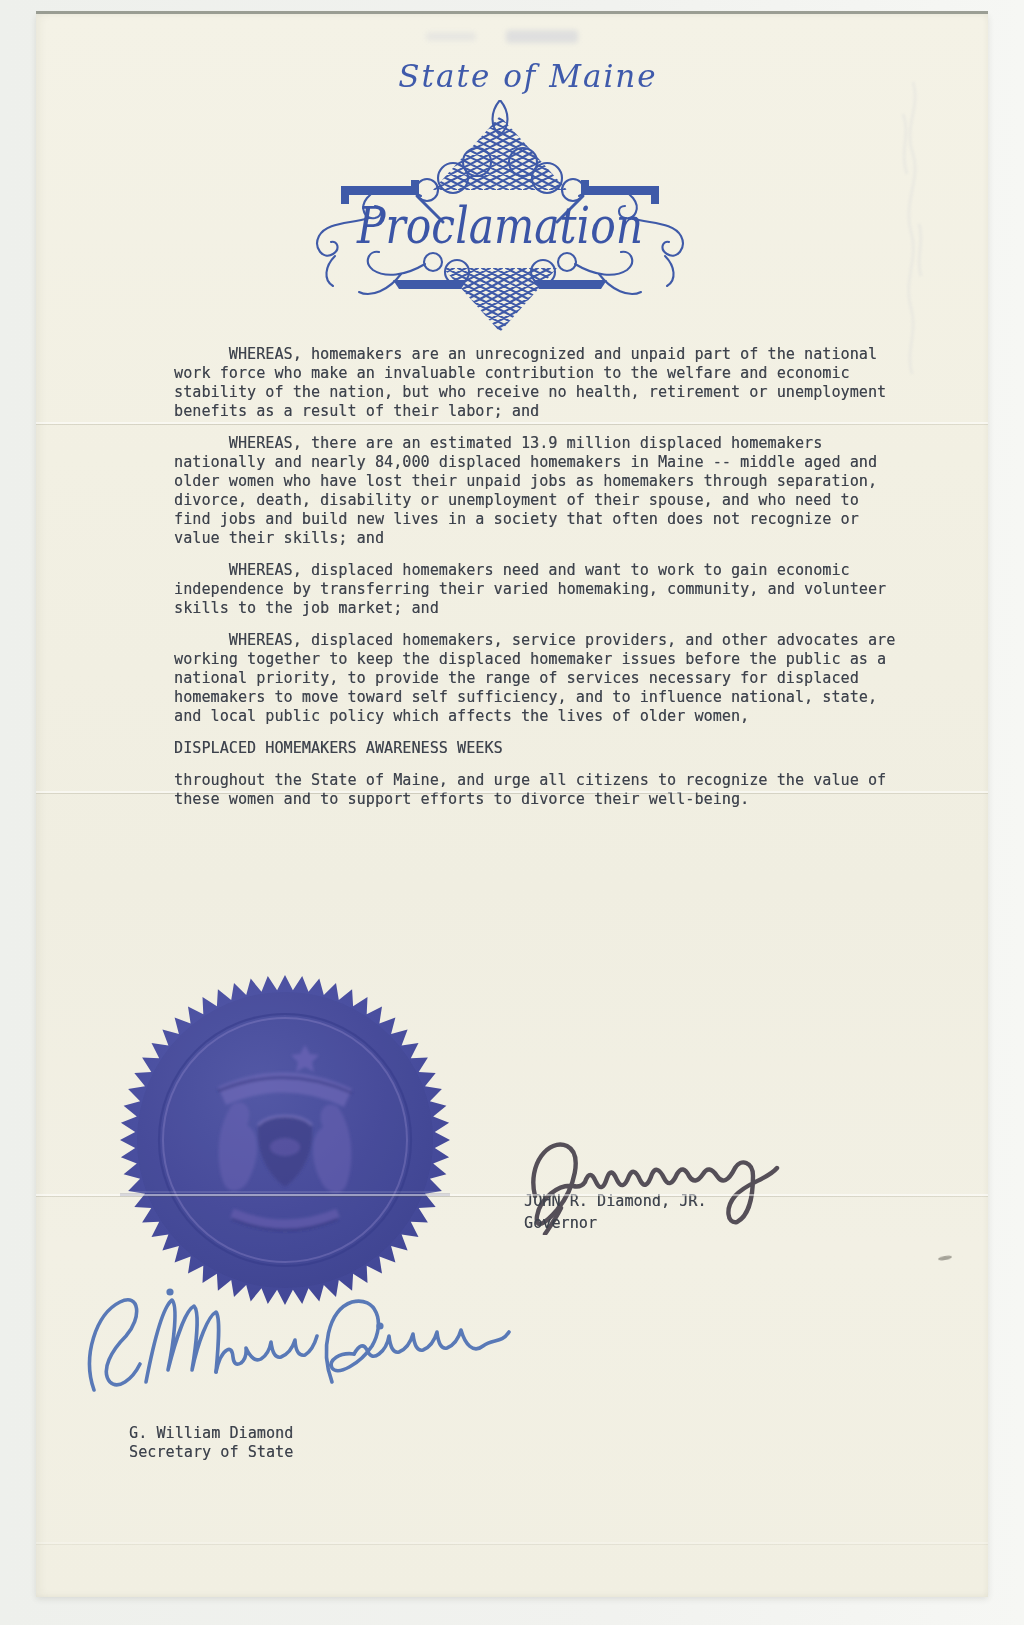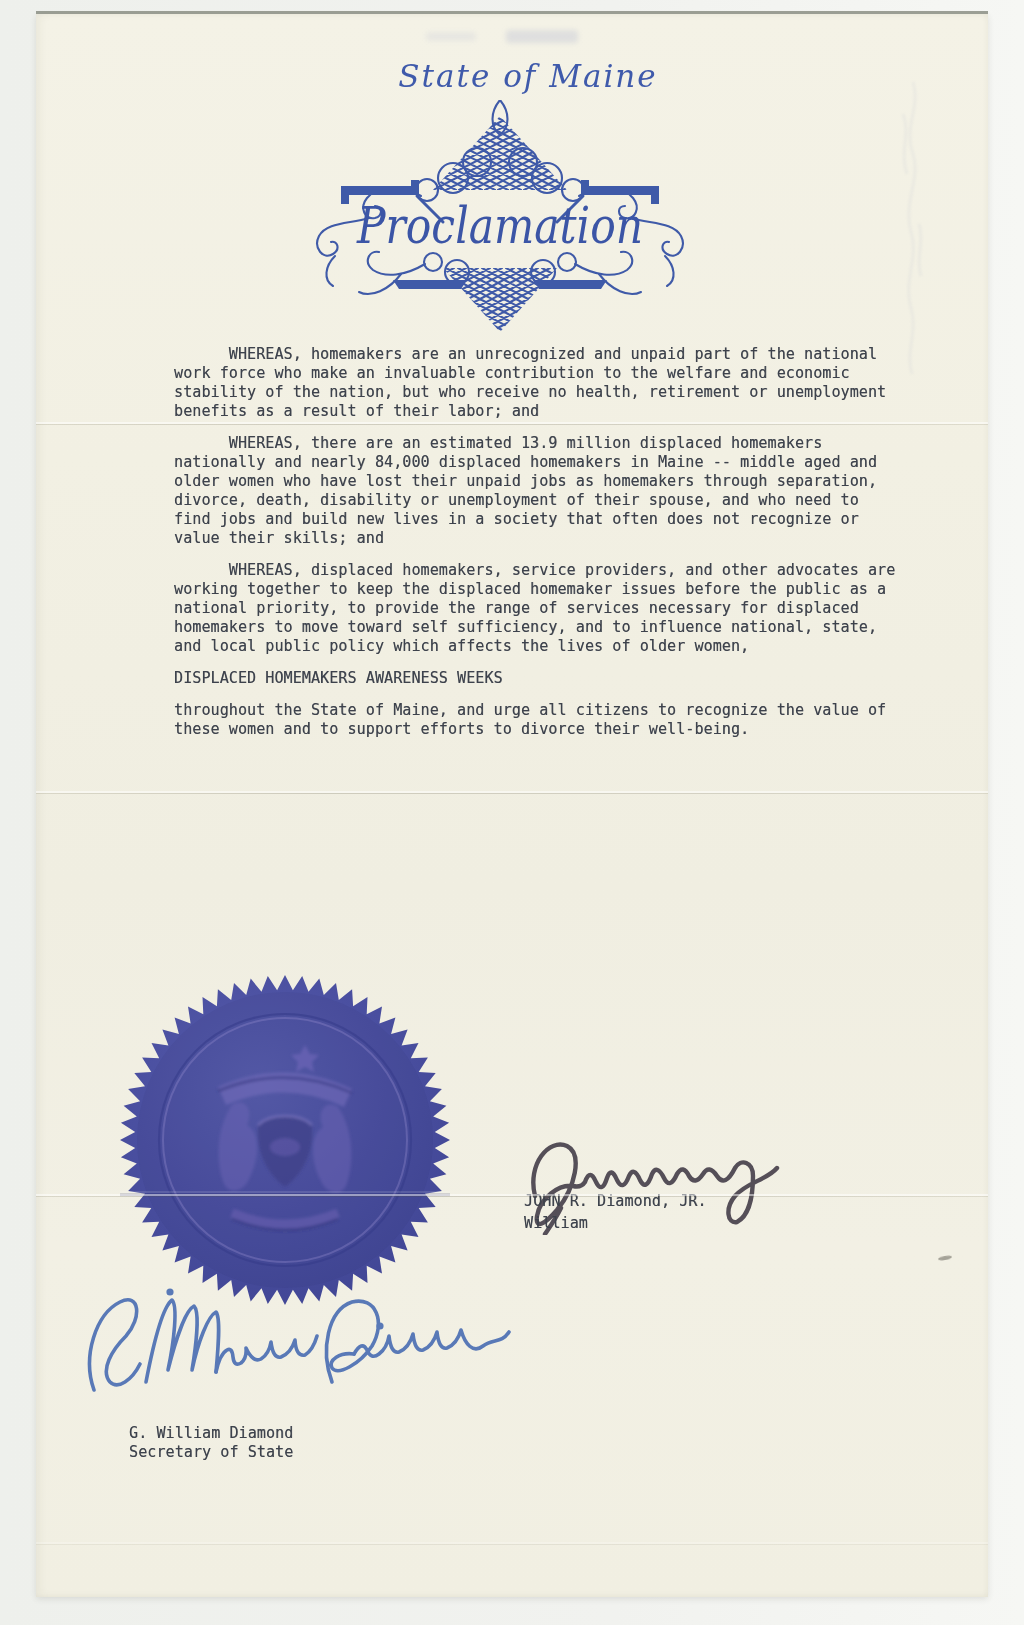--- a/index.html
+++ b/index.html
@@ -100,39 +100,42 @@
     <div class="typed">      WHEREAS, homemakers are an unrecognized and unpaid part of the national
 work force who make an invaluable contribution to the welfare and economic
 stability of the nation, but who receive no health, retirement or unemployment
 benefits as a result of their labor; and</div>
     <div class="typed">      WHEREAS, there are an estimated 13.9 million displaced homemakers
 nationally and nearly 84,000 displaced homemakers in Maine -- middle aged and
 older women who have lost their unpaid jobs as homemakers through separation,
 divorce, death, disability or unemployment of their spouse, and who need to
 find jobs and build new lives in a society that often does not recognize or
 value their skills; and</div>
+    <div class="typed">      WHEREAS, displaced homemakers need and want to work to gain economic
+independence by transferring their varied homemaking, community, and volunteer
+skills to the job market; and</div>
     <div class="typed">      WHEREAS, displaced homemakers, service providers, and other advocates are
 working together to keep the displaced homemaker issues before the public as a
 national priority, to provide the range of services necessary for displaced
 homemakers to move toward self sufficiency, and to influence national, state,
 and local public policy which affects the lives of older women,</div>
     <div class="typed center-line">DISPLACED HOMEMAKERS AWARENESS WEEKS</div>
     <div class="typed">throughout the State of Maine, and urge all citizens to recognize the value of
 these women and to support efforts to divorce their well-being.</div>
   </div>
 
 
   <svg class="gov-sig" viewBox="0 0 275 105">
     <g fill="none" stroke="#4a434e" stroke-width="4.4" stroke-linecap="round" stroke-linejoin="round" opacity=".93">
       <path d="M20,66 C12,34 34,8 52,16 C68,24 60,58 42,80 C30,94 20,100 22,86 C25,68 44,54 58,56 Q66,58 70,52 Q75,38 81,52 Q87,64 92,48 Q96,36 102,50 Q108,62 114,46 Q119,36 125,50 Q131,62 137,44 Q142,34 149,48 Q155,60 162,44 Q168,34 174,46 Q180,56 188,44 Q194,34 202,46 Q210,58 220,38 C226,28 238,32 238,46 C238,66 234,86 222,92 C212,94 210,78 220,66 C232,52 252,50 262,38"></path>
       <path d="M46,78 C40,90 34,98 30,104"></path>
     </g>
   </svg>
   <div class="typed gov-name">JOHN R. Diamond, JR.</div>
-  <div class="typed gov-title">William</div>
+  <div class="typed gov-title">Governor</div>
 
   <svg class="seal" viewBox="0 0 330 330">
     <defs>
       <radialGradient id="foil" cx="42%" cy="34%" r="78%">
         <stop offset="0%" stop-color="#575cab"></stop>
         <stop offset="50%" stop-color="#4a4fa0"></stop>
         <stop offset="100%" stop-color="#3f4492"></stop>
       </radialGradient>
       <filter id="emb" x="-20%" y="-20%" width="140%" height="140%">
           <feGaussianBlur stdDeviation="1.7"></feGaussianBlur>

